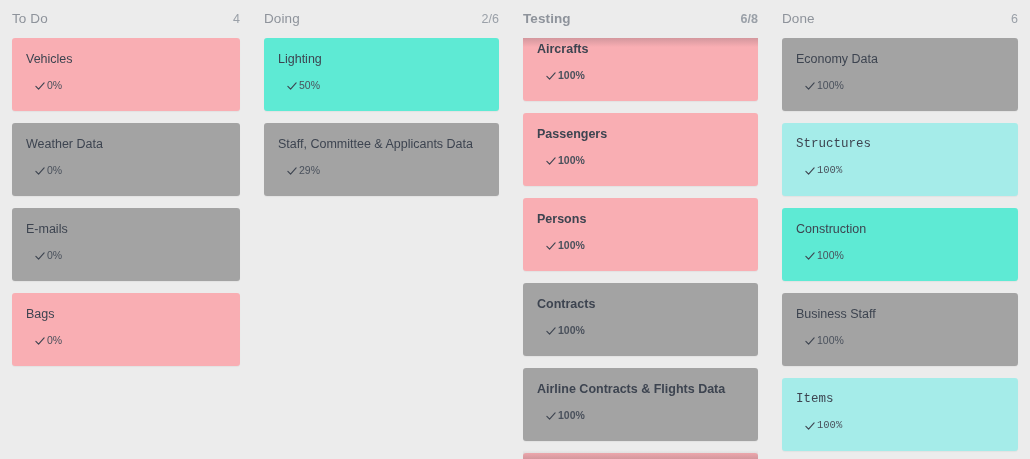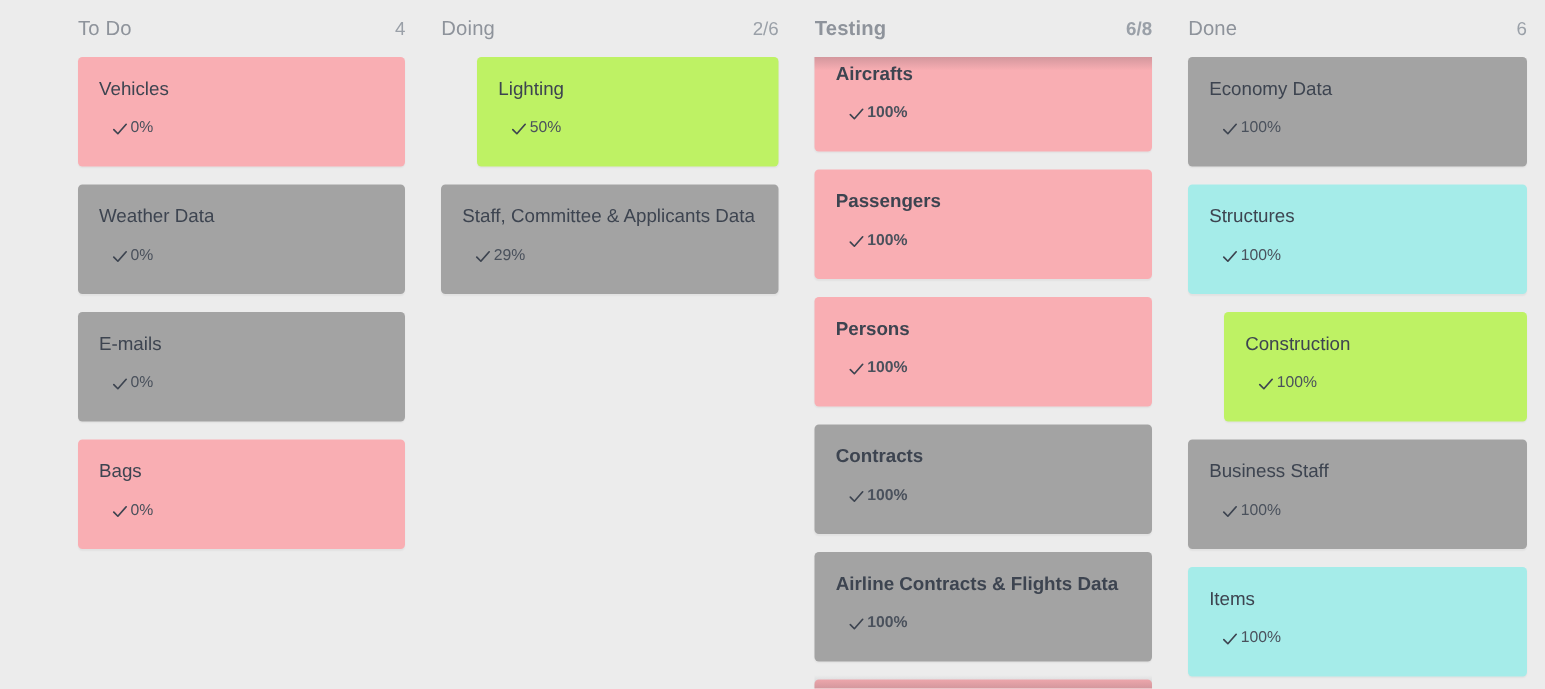--- a/index.html
+++ b/index.html
@@ -11,21 +11,20 @@
     background: #ececec;
     font-family: "Liberation Sans", "DejaVu Sans", sans-serif;
     -webkit-font-smoothing: antialiased;
   }
 
   .board {
     display: flex;
     width: 1030px;
     height: 459px;
     align-items: stretch;
-    padding-left: 40px;
   }
 
   .column {
     position: relative;
     height: 459px;
     display: flex;
     flex-direction: column;
     overflow: hidden;
   }
   .col-todo    { width: 252px; }
@@ -102,22 +101,22 @@
   .check-icon svg { display: block; width: 12px; height: 12px; }
   .card-progress {
     font-size: 10.5px;
     color: #4a515c;
     line-height: 1;
   }
 
   
   .c-pink  { background: #f9aeb3; }
   .c-blue  { background: #a3a3a3; }
-  .c-green { background: #bef264; margin-left: 24px; }
-  .c-teal  { background: #a5ece9; }
+  .c-green { background: #5eead4; }
+  .c-teal  { background: #a5ece9; font-family: Liberation Mono, monospace; }
 
   
   .shadow-top, .shadow-bottom {
     position: absolute;
     left: 12px;
     right: 12px;
     height: 9px;
     pointer-events: none;
     z-index: 2;
   }

